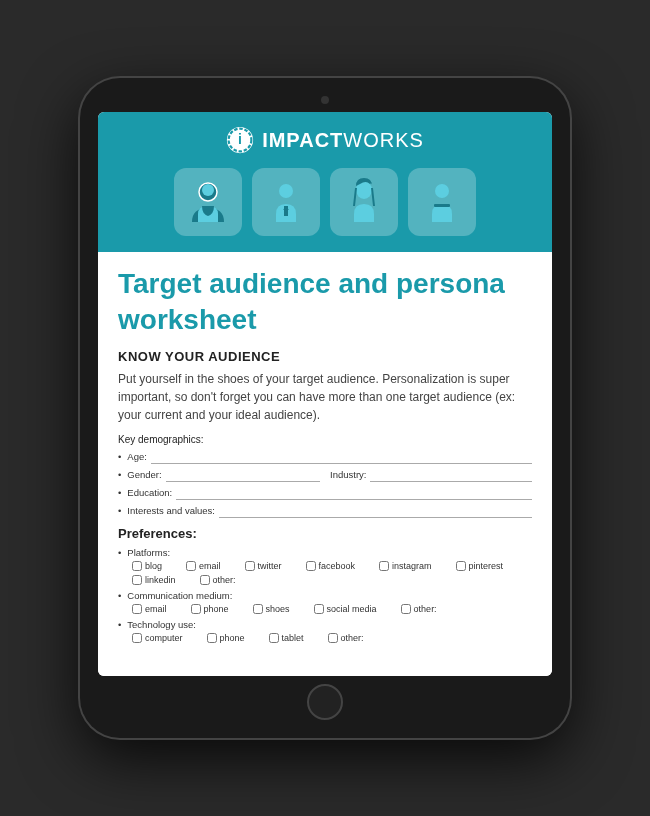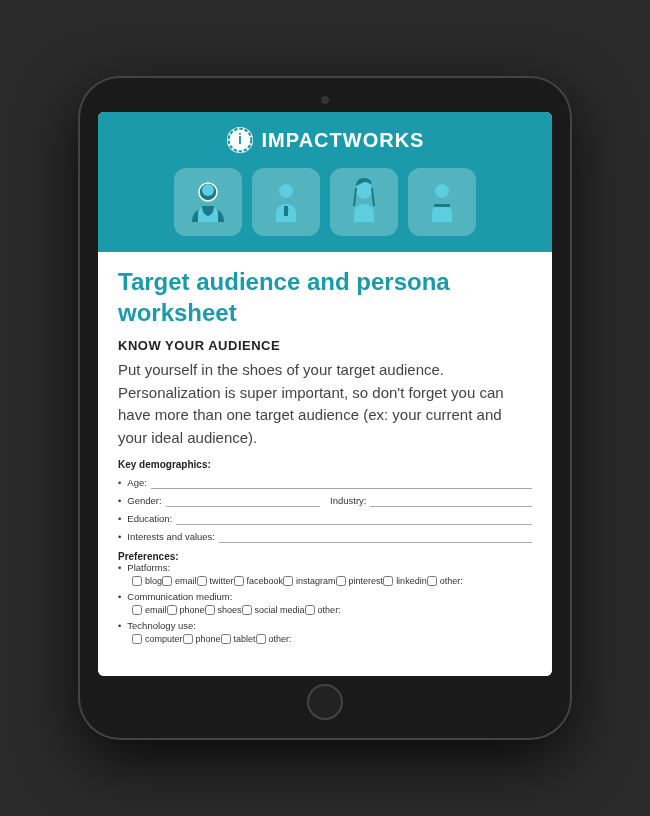--- a/index.html
+++ b/index.html
@@ -95,45 +95,45 @@
     
     .content {
       background: #fff;
       padding: 14px 20px;
       flex: 1;
       overflow-y: auto;
     }
 
     .main-title {
       color: #1a9aaa;
-      font-size: 24px;
+      font-size: 28px;
       font-weight: 700;
       line-height: 1.3;
       margin-bottom: 10px;
     }
 
     .section-heading {
       font-size: 13px;
       font-weight: 900;
       color: #222;
       letter-spacing: 0.5px;
       margin-bottom: 6px;
       text-transform: uppercase;
     }
 
     .intro-text {
-      font-size: 15px;
+      font-size: 12px;
       color: #444;
       line-height: 1.5;
       margin-bottom: 10px;
     }
 
     .subsection-label {
       font-size: 10px;
-      font-weight: 700;
+      font-weight: 400;
       color: #222;
       margin-bottom: 5px;
     }
 
     .field-row {
       display: flex;
       gap: 10px;
       margin-bottom: 4px;
     }
 
@@ -161,43 +161,43 @@
       color: #333;
     }
 
     .psycho-line {
       flex: 1;
       border-bottom: 1px solid #aaa;
       height: 14px;
     }
 
     .prefs-label {
-      font-size: 10px;
+      font-size: 13px;
       font-weight: 700;
       color: #222;
-      margin-bottom: 0;
+      margin-bottom: 6px;
     }
 
     .pref-item {
       margin-bottom: 5px;
     }
 
     .pref-item-header {
       font-size: 9.5px;
       color: #333;
       margin-bottom: 3px;
       display: flex;
       align-items: flex-start;
       gap: 4px;
     }
 
     .checkbox-group {
       display: flex;
       flex-wrap: wrap;
-      gap: 4px 0;
+      gap: 4px 24px;
       padding-left: 14px;
     }
 
     .checkbox-item {
       display: flex;
       align-items: center;
       gap: 3px;
       font-size: 9px;
       color: #333;
     }
@@ -222,21 +222,21 @@
   <div class="tablet-inner">
 
     <div class="header">
       <div class="logo-area">
 
         <svg class="logo-icon" viewBox="0 0 32 32" fill="none">
           <circle cx="16" cy="16" r="15" fill="white"></circle>
           <text x="16" y="21" text-anchor="middle" font-size="16" font-weight="900" fill="#1a9aaa" font-family="Arial">i</text>
           <circle cx="16" cy="16" r="13" fill="none" stroke="#1a9aaa" stroke-width="2.5" stroke-dasharray="4 2"></circle>
         </svg>
-        <span style="color:#fff;font-size:20px;font-weight:700;letter-spacing:1px;font-family:Arial;">
+        <span style="color:#fff;font-size:20px;font-weight:400;letter-spacing:1px;font-family:Arial;">
           <strong>IMPACT</strong><span>WORKS</span>
         </span>
       </div>
 
       <div class="persona-icons">
 
         <div class="persona-icon-box">
           <svg viewBox="0 0 52 52" fill="none">
             <circle cx="26" cy="16" r="9" fill="#1a7a8a" stroke="#fff" stroke-width="1.5"></circle>
             <path d="M10 46 Q10 32 26 32 Q42 32 42 46" fill="#1a7a8a"></path>

